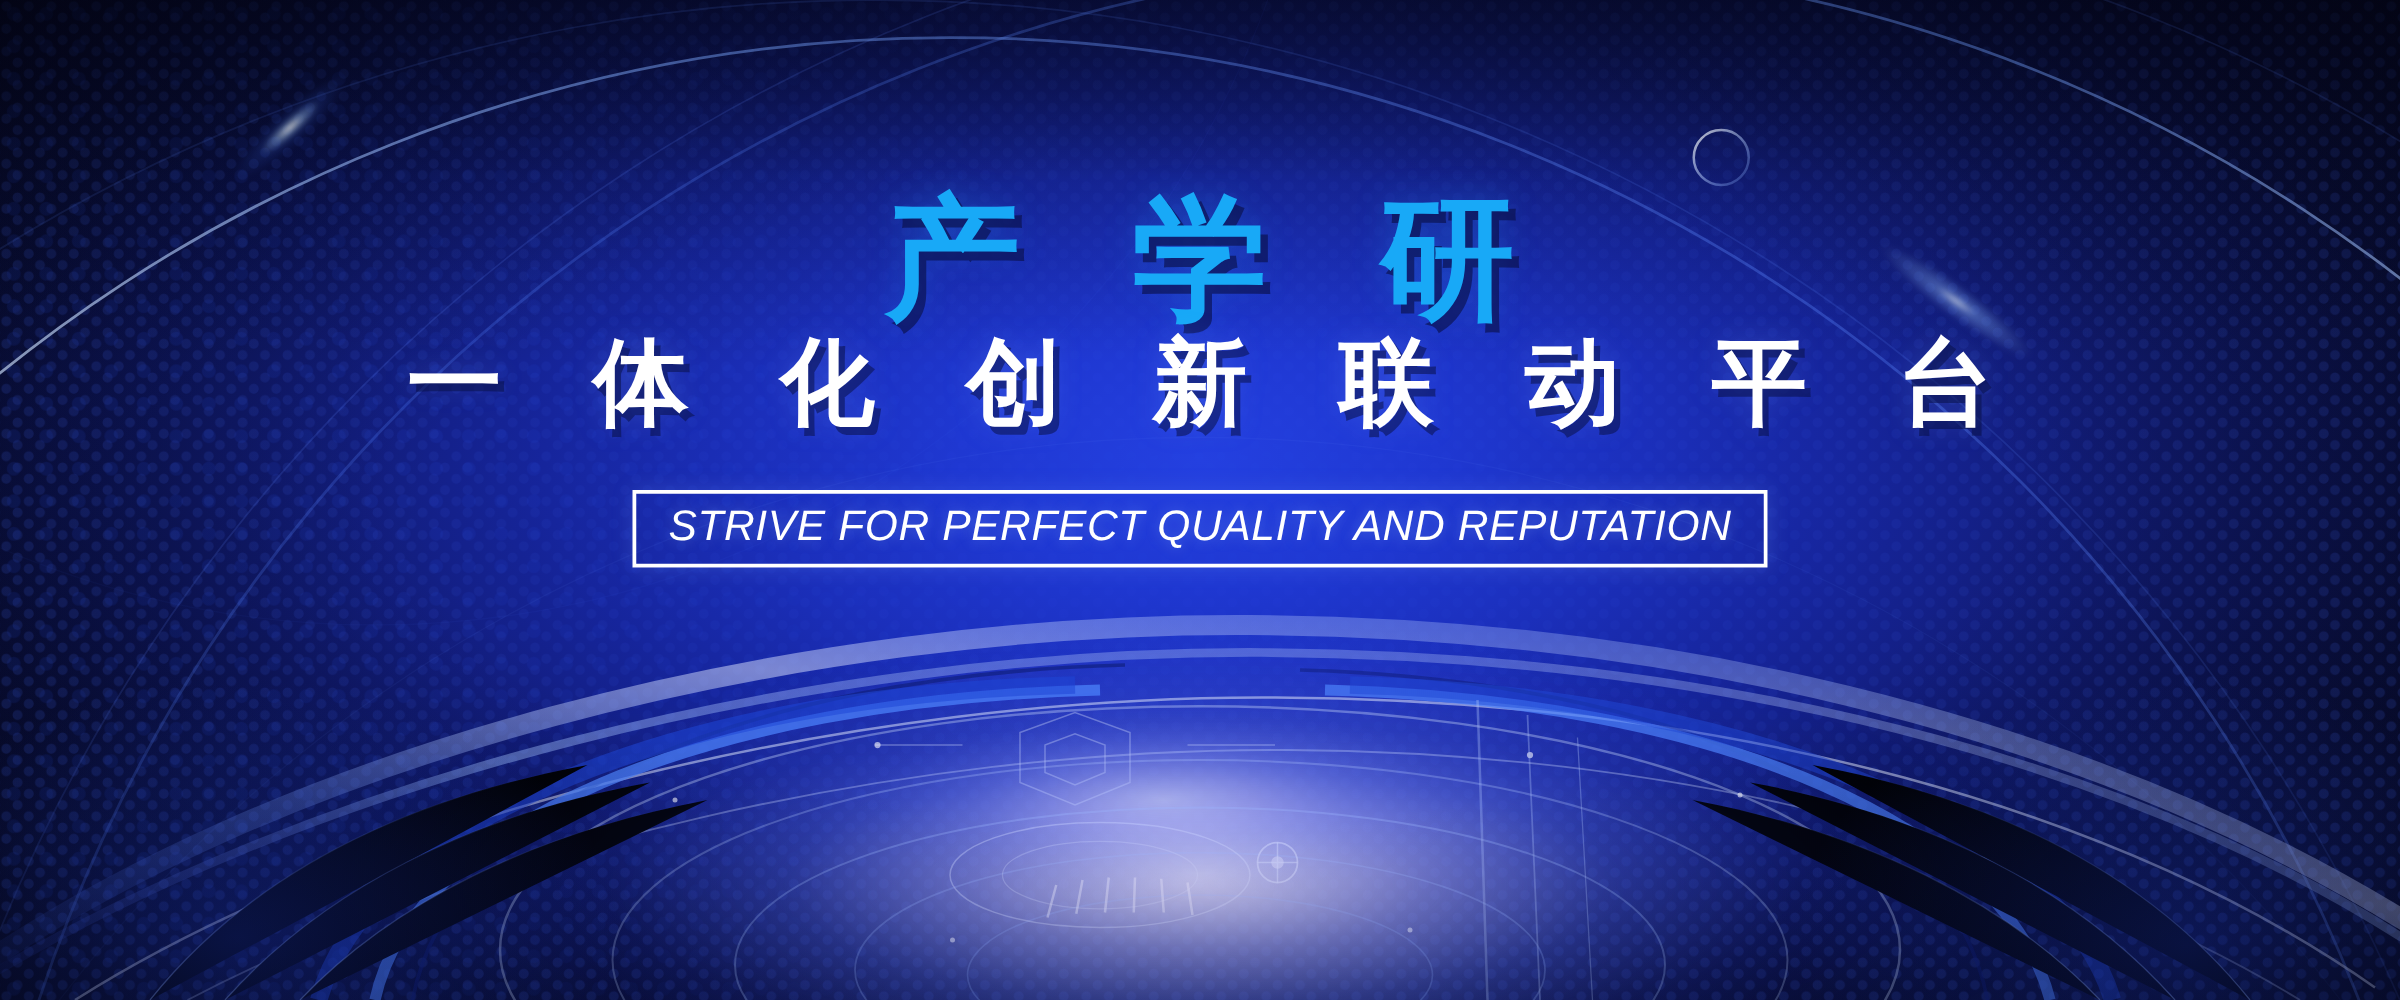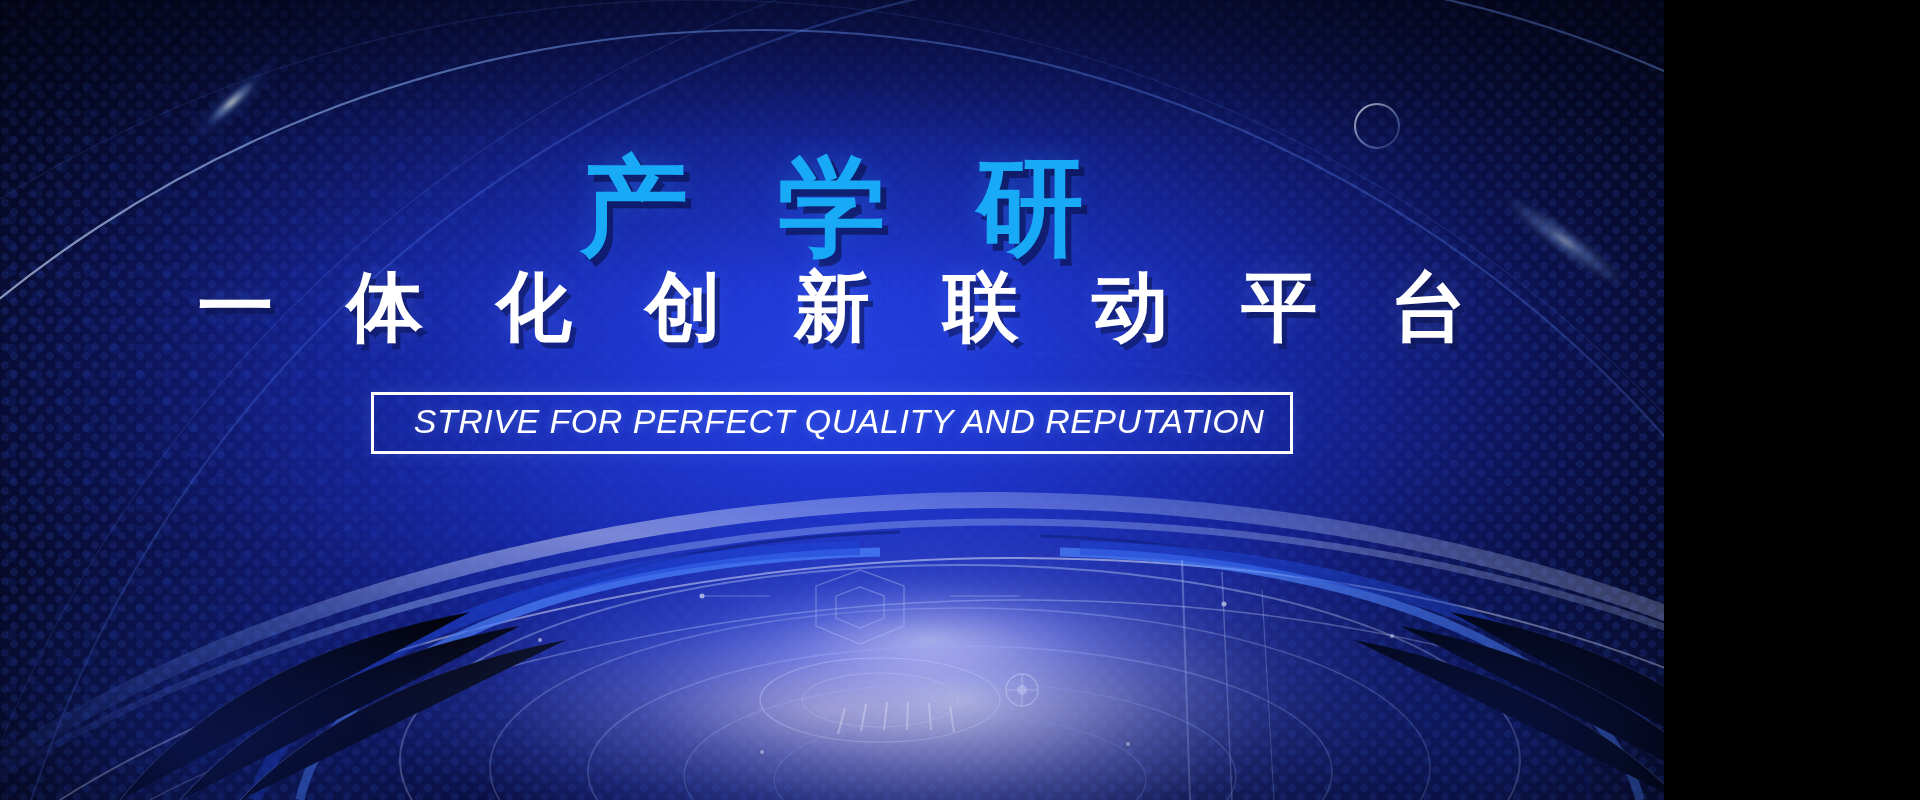--- a/index.html
+++ b/index.html
@@ -1,21 +1,21 @@
 <!DOCTYPE html>
 <html><head>
 <meta charset="utf-8">
 <title>Banner</title>
 <style>
   html,body{margin:0;padding:0;background:#000;}
   *{box-sizing:border-box;}
 
   .stage{
     position:relative;
-    width:1664px;
+    width:1920px;
     height:800px;
     overflow:hidden;
     font-family:"Liberation Sans","DejaVu Sans",sans-serif;
     background:#701a75;
   }
 
   
   .bg-base{
     position:absolute; inset:0;
     background:
@@ -134,21 +134,21 @@
     font-weight:bold;
     color:#ffffff;
     letter-spacing:26px;
     text-indent:26px;
     text-shadow:5px 6px 0 rgba(10,16,72,.55), 0 0 22px rgba(120,160,255,.25);
     white-space:nowrap;
   }
   .en-box{
     margin-top:42px;
     border:3px solid #ffffff;
-    padding:7px 26px 10px 40px;
+    padding:7px 26px 10px 26px;
     box-shadow:0 0 16px rgba(120,160,255,.22);
   }
   .en-text{
     font-size:34px;
     font-style:italic;
     font-weight:normal;
     color:#ffffff;
     letter-spacing:.5px;
     white-space:nowrap;
     text-shadow:0 0 10px rgba(150,190,255,.35);

